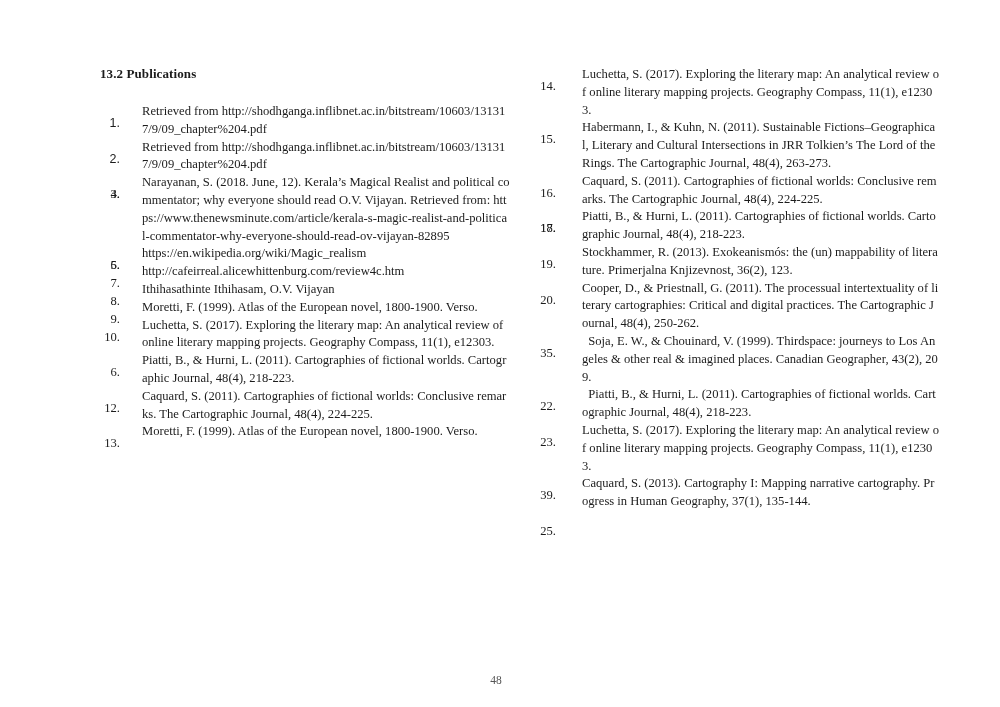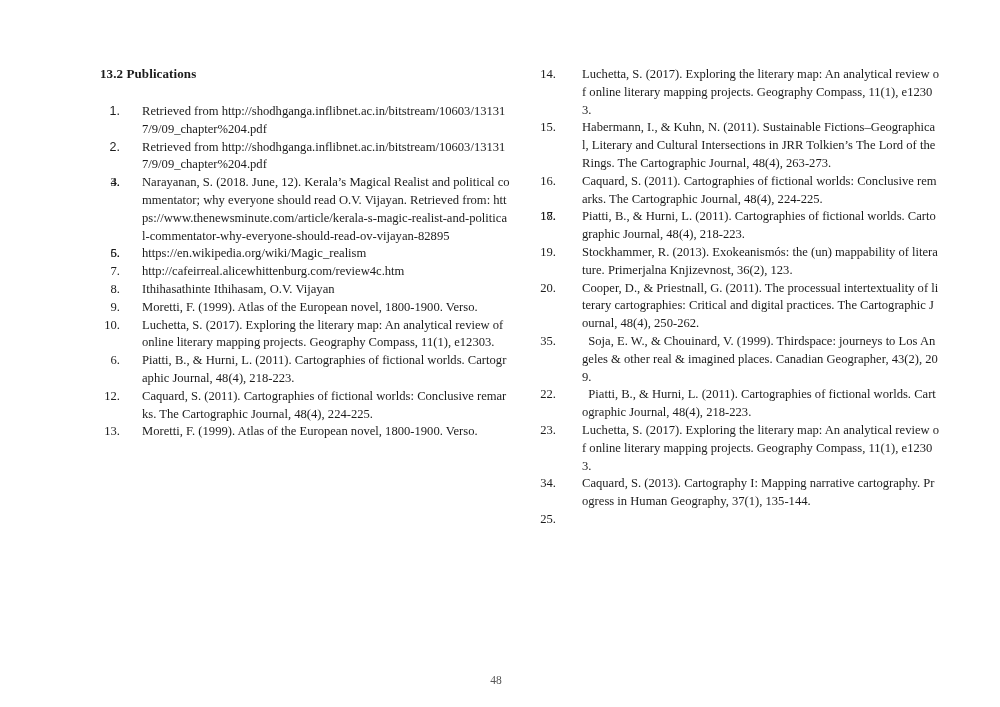--- a/index.html
+++ b/index.html
@@ -13,21 +13,21 @@
     .col-left { left: 100px; width: 410px; }
     .col-right { left: 540px; width: 400px; }
     .section-title {
       position: absolute; left: 100px; top: 66px;
       font-size: 13px; font-weight: bold; letter-spacing: 0.1px;
     }
     ol.refs { list-style: none; margin: 0; padding: 0; position: absolute; }
     .col-left ol.refs { top: 103px; }
     .col-right ol.refs { top: 66px; }
     li.ref { position: relative; padding-left: 42px; font-size: 12.6px; line-height: 17.8px; }
-    .num { position: absolute; left: 0; top: 0; width: 30px; text-align: right; }
+    .num { position: absolute; left: 0; top: 12px; width: 30px; text-align: right; }
     .col-left .num { left: -10px; }
     .col-right .num { left: -14px; }
     .num.sans { font-family: "Liberation Sans", "DejaVu Sans", sans-serif; font-size: 12.5px; }
     .txt { display: block; word-break: break-all; }
     .txt.indent1::before { content: "\00a0\00a0"; }
     .page-number {
       position: absolute; left: 0; width: 992px; top: 674px; text-align: center;
       font-size: 11.5px; color: #555555;
     }
   </style>
@@ -128,21 +128,21 @@
       </li>
       <li class="ref">
         <span class="num">22.</span>
         <span class="txt indent1">Piatti, B., &amp; Hurni, L. (2011). Cartographies of fictional worlds. Cartographic Journal, 48(4), 218-223.</span>
       </li>
       <li class="ref">
         <span class="num">23.</span>
         <span class="txt">Luchetta, S. (2017). Exploring the literary map: An analytical review of online literary mapping projects. Geography Compass, 11(1), e12303.</span>
       </li>
       <li class="ref">
-        <span class="num">34.</span>
+        <span class="num">39.</span>
         <span class="txt">Caquard, S. (2013). Cartography I: Mapping narrative cartography. Progress in Human Geography, 37(1), 135-144.</span>
       </li>
       <li class="ref">
         <span class="num">25.</span>
       </li>
     </ol>
   </div>
 
   <div class="page-number">48</div>
 </div>

